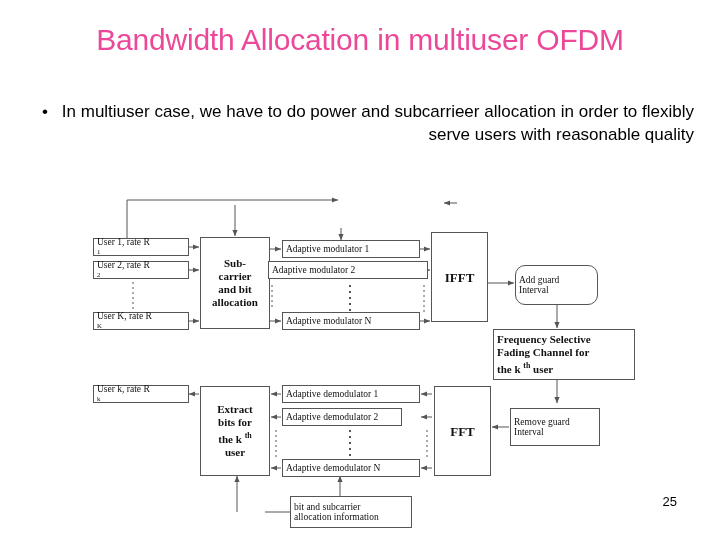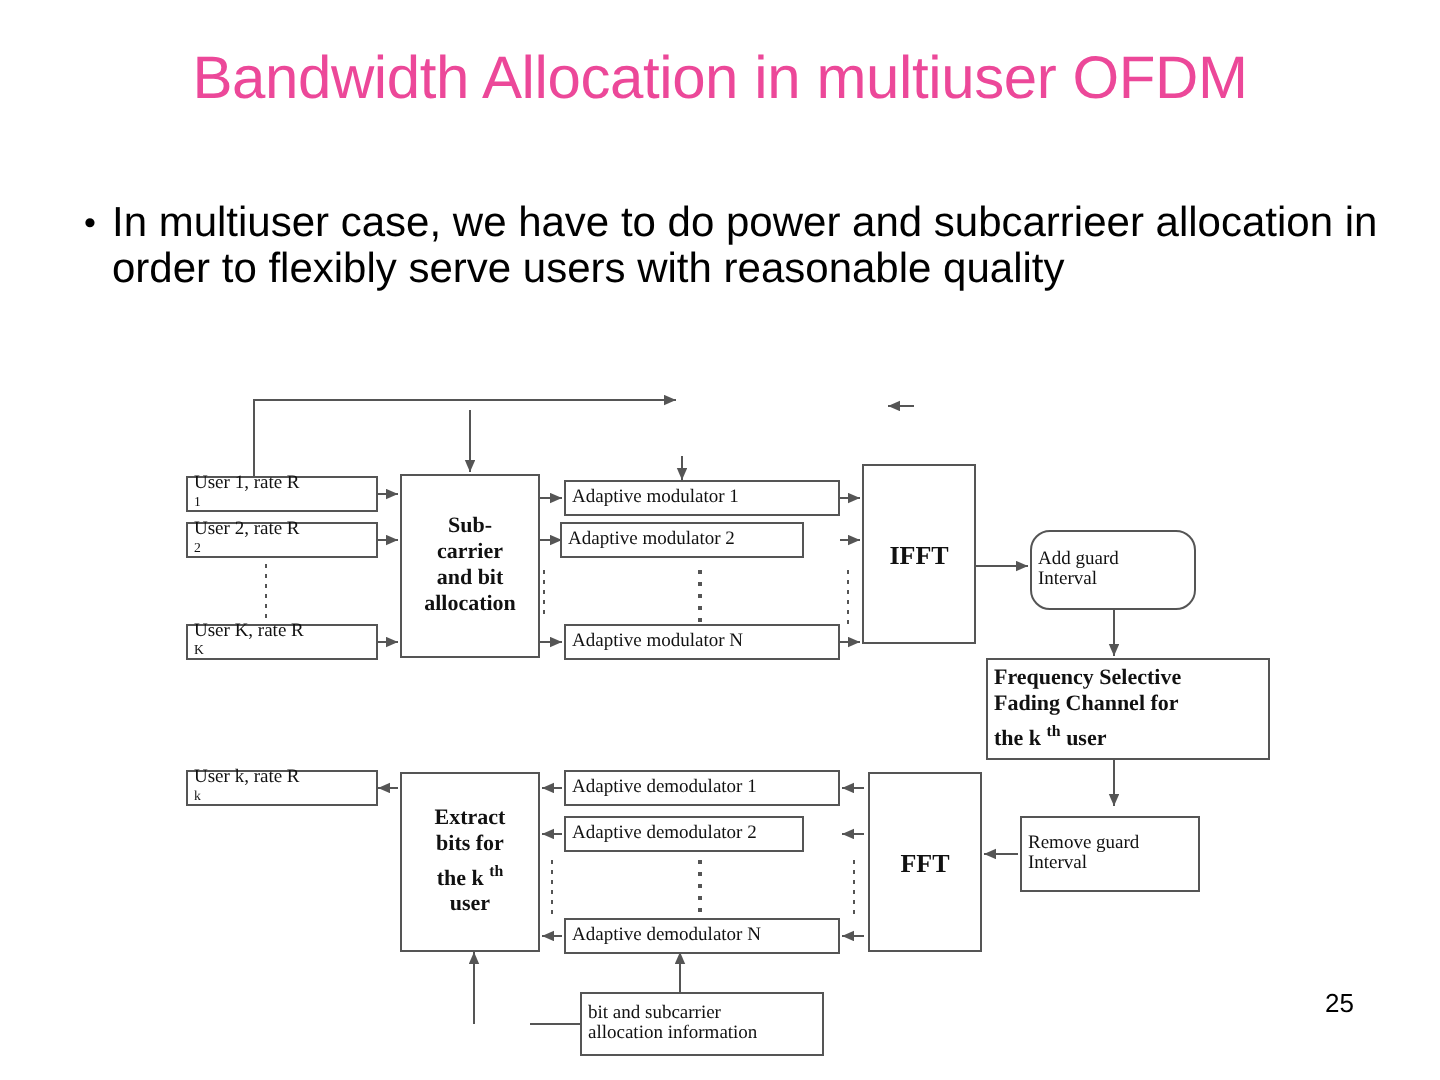--- a/index.html
+++ b/index.html
@@ -42,24 +42,25 @@
   }
   #bullet-marker {
     font-size: 17px;
     line-height: 23px;
     width: 22px;
     flex: 0 0 22px;
     text-align: center;
     color: #000;
   }
   #bullet-text {
-    font-size: 21px;
+    font-size: 17px;
     line-height: 23px;
     color: #000;
     flex: 1 1 auto;
+    text-align: right;
   }
 
   
   #page-number {
     position: absolute;
     right: 43px;
     top: 494px;
     font-size: 13px;
     color: #000;
   }
@@ -203,21 +204,21 @@
     <span>User K, rate R</span><span class="sub">K</span>
   </div>
 
   <div class="dbox center med" style="left:200px; top:237px; width:70px; height:92px;">Sub-
 carrier
 and bit
 allocation</div>
 
   <div class="dbox left" style="left:282px; top:240px; width:138px; height:18px;">Adaptive  modulator 1</div>
 
-  <div class="dbox left" style="left:280px; top:261px; width:122px; height:18px;">Adaptive  modulator 2</div>
+  <div class="dbox left" style="left:268px; top:261px; width:160px; height:18px;">Adaptive  modulator 2</div>
 
   <div class="dbox left" style="left:282px; top:312px; width:138px; height:18px;">Adaptive  modulator N</div>
 
   <div class="dbox center big" style="left:431px; top:232px; width:57px; height:90px;">IFFT</div>
 
   <div class="dbox left" style="left:515px; top:265px; width:83px; height:40px;border-radius:10px;">Add guard
 Interval</div>
 
   <div class="dbox left med" style="left:493px; top:329px; width:142px; height:51px;">
     <span>Frequency Selective</span>

